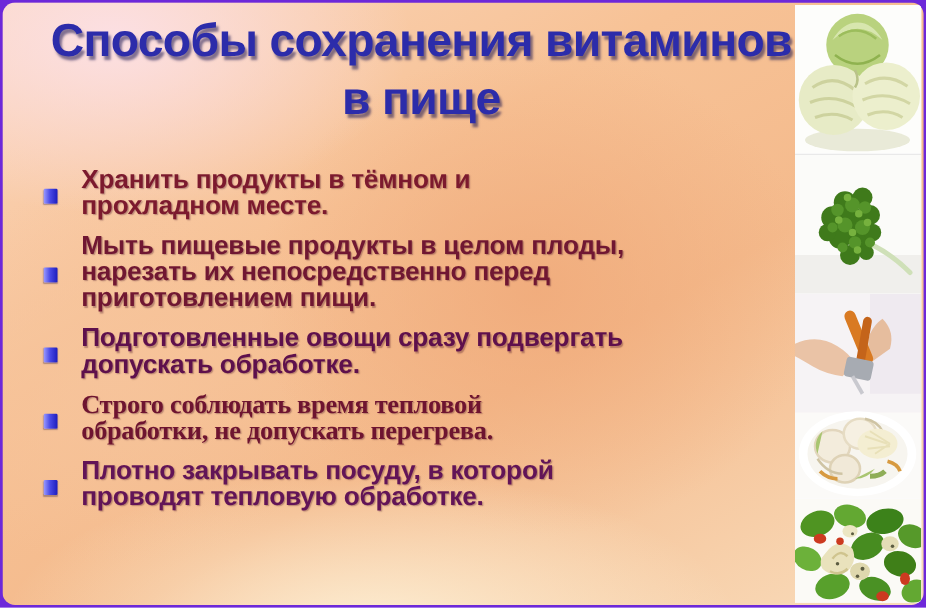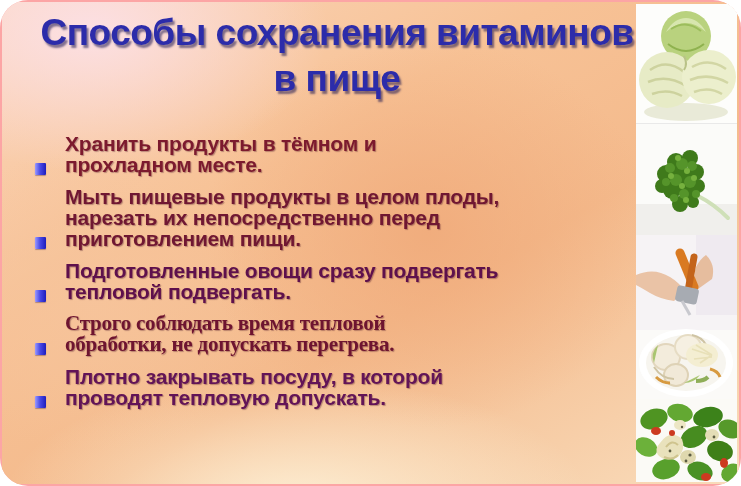--- a/index.html
+++ b/index.html
@@ -1,17 +1,17 @@
 <!DOCTYPE html>
 <html><head>
 <meta charset="utf-8">
 <style>
   html,body{margin:0;padding:0;}
   body{width:741px;height:486px;font-family:"Liberation Sans","DejaVu Sans",sans-serif;}
-  .frame{position:relative;width:741px;height:486px;background:#fca5a5;overflow:hidden;border-radius:28px;}
+  .frame{position:relative;width:741px;height:486px;background:#6d28d9;overflow:hidden;}
   .slide{
     position:absolute;left:2px;top:2px;right:2px;bottom:2px;border-radius:10px;overflow:hidden;
     background:
       radial-gradient(ellipse 340px 200px at 12% 6%, rgba(252,224,230,.95), rgba(252,224,230,0) 70%),
       radial-gradient(ellipse 420px 180px at 40% 104%, rgba(253,240,214,.95), rgba(253,240,214,0) 70%),
       radial-gradient(ellipse 300px 260px at 58% 48%, rgba(240,170,122,.85), rgba(240,170,122,0) 75%),
       radial-gradient(ellipse 260px 200px at 12% 62%, rgba(246,196,156,.8), rgba(246,196,156,0) 75%),
       linear-gradient(150deg,#fbd7bd 0%,#f7c296 35%,#f4ba8c 60%,#f9dcbb 100%);
   }
   
@@ -19,21 +19,21 @@
     position:absolute;left:10px;top:8px;width:650px;
     text-align:center;font-weight:bold;font-size:37px;line-height:46px;
     white-space:pre-line;letter-spacing:-0.5px;
     text-shadow:2px 3px 2px rgba(25,20,80,.55);
   }
   
   .bullets{
     position:absolute;left:30px;top:131px;width:596px;
     list-style:none;margin:0;padding:0;
   }
-  .bullets li{display:flex;align-items:flex-end;margin-bottom:11px;}
+  .bullets li{display:flex;align-items:center;margin-bottom:11px;}
   .bullet{
     flex:0 0 auto;width:11px;height:12px;margin:5px 19px 0 3px;border-radius:1px;
     background:linear-gradient(90deg,#9a9aff 0%,#4a4ae6 45%,#1d1dbe 100%);
     box-shadow:0 1px 1px rgba(40,20,60,.35);
   }
   .txt{
     font-weight:bold;font-size:21px;line-height:21px;white-space:pre-line;
     letter-spacing:-0.2px;
     text-shadow:1px 1px 1px rgba(70,15,35,.35);
   }
@@ -66,31 +66,31 @@
       </li>
       <li>
         <span class="bullet"></span>
         <span class="txt" style="color: rgb(112, 23, 50);">Мыть пищевые продукты в целом плоды,
 нарезать их непосредственно перед
 приготовлением пищи.</span>
       </li>
       <li>
         <span class="bullet"></span>
         <span class="txt" style="color: rgb(94, 16, 76);">Подготовленные овощи сразу подвергать
-тепловой подвергать.</span>
+допускать обработке.</span>
       </li>
       <li>
         <span class="bullet"></span>
         <span class="txt" style="color: rgb(110, 20, 48); font-family: Liberation Serif, serif;">Строго соблюдать время тепловой
 обработки, не допускать перегрева.</span>
       </li>
       <li>
         <span class="bullet"></span>
         <span class="txt" style="color: rgb(98, 20, 87);">Плотно закрывать посуду, в которой
-проводят тепловую допускать.</span>
+проводят тепловую обработке.</span>
       </li>
     </ul>
 
     <div class="photos">
 
       <div class="photo ph-cabbage">
         <svg width="101" height="120" viewBox="0 0 101 120" xmlns="http://www.w3.org/2000/svg">
           <rect width="101" height="120" fill="#fdfdfb"></rect>
           <ellipse cx="50" cy="108" rx="42" ry="9" fill="#e9ead8"></ellipse>
           <circle cx="50" cy="32" r="25" fill="#b9d27e"></circle>

